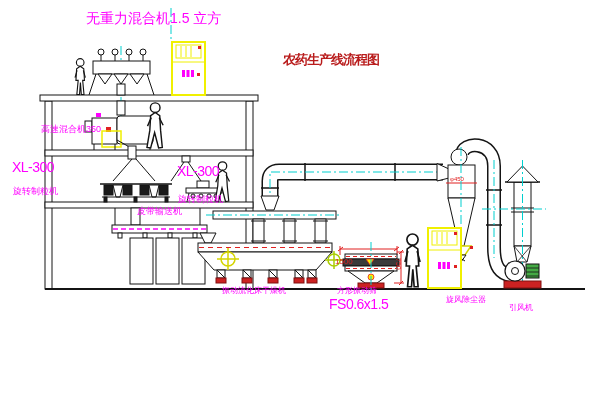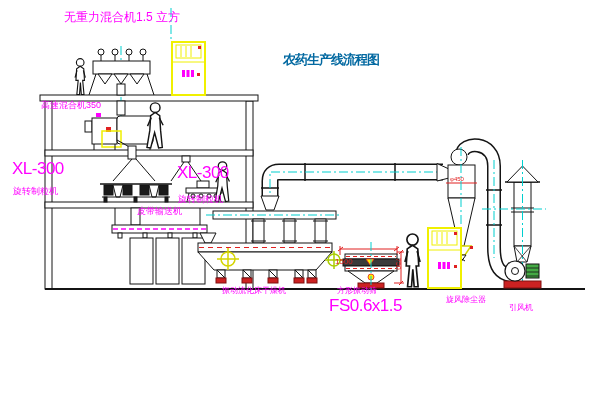--- a/index.html
+++ b/index.html
@@ -1,22 +1,22 @@
 <!DOCTYPE html>
 <html><head>
 <meta charset="utf-8">
 <style>
   html,body{margin:0;padding:0;background:#fff;}
   .canvas{position:relative;width:600px;height:403px;background:#fff;overflow:hidden;
           font-family:"Liberation Sans",sans-serif;}
   .art{position:absolute;left:0;top:0;}
   .lbl{position:absolute;white-space:nowrap;line-height:1;color:#ff00ff;}
-  .t-cn{font-size:13px;font-weight:bold;color:#0369a1;letter-spacing:-1px;}
+  .t-cn{font-size:13px;font-weight:bold;color:#b91c1c;letter-spacing:-1px;}
   .t-cap{font-size:22px;color:#c83838;letter-spacing:-1px;}
-  .model{font-size:17px;letter-spacing:-0.5px;}
+  .model{font-size:14px;letter-spacing:-0.5px;}
   .small{font-size:9px;}
   .tiny{font-size:8px;font-weight:normal;}
   .dim{font-size:8px;color:#e02020;margin-top:16px;}
   .dim-v{font-size:7px;color:#e02020;writing-mode:vertical-rl;}
   .dim-t{font-size:6px;color:#e02020;}
 </style>
 </head>
 <body>
 
 <div class="canvas">
@@ -283,22 +283,22 @@
   <g>
     <use href="#person-stand" transform="translate(69,58) scale(1.12)"></use>
     <use href="#person-walk" transform="translate(141,102) scale(1.42)"></use>
     <use href="#person-walk" transform="translate(210,161) scale(1.25)"></use>
     <use href="#person-stand" transform="translate(396,233) scale(1.65)"></use>
   </g>
 </svg>
 
 <div class="lbl t-cn" style="left:283px;top:53px;">农药生产线流程图</div>
 
-<div class="lbl small" style="left:64px;top:11px;font-size:12px;">无重力混合机1.5 立方</div>
-<div class="lbl small" style="left:41px;top:101px;">高速混合机350</div>
+<div class="lbl small" style="left:86px;top:11px;font-size:14px;">无重力混合机1.5 立方</div>
+<div class="lbl small" style="left:41px;top:125px;">高速混合机350</div>
 
 <div class="lbl model" style="left:12px;top:160px;">XL-300</div>
 <div class="lbl small" style="left:13px;top:187px;">旋转制粒机</div>
 <div class="lbl model" style="left:177px;top:164px;">XL-300</div>
 <div class="lbl small" style="left:178px;top:195px;">旋转制粒机</div>
 
 <div class="lbl small" style="left:137px;top:207px;text-align:center;">皮带输送机</div>
 
 <div class="lbl tiny" style="left:222px;top:287px;">振动流化床干燥机</div>
 

